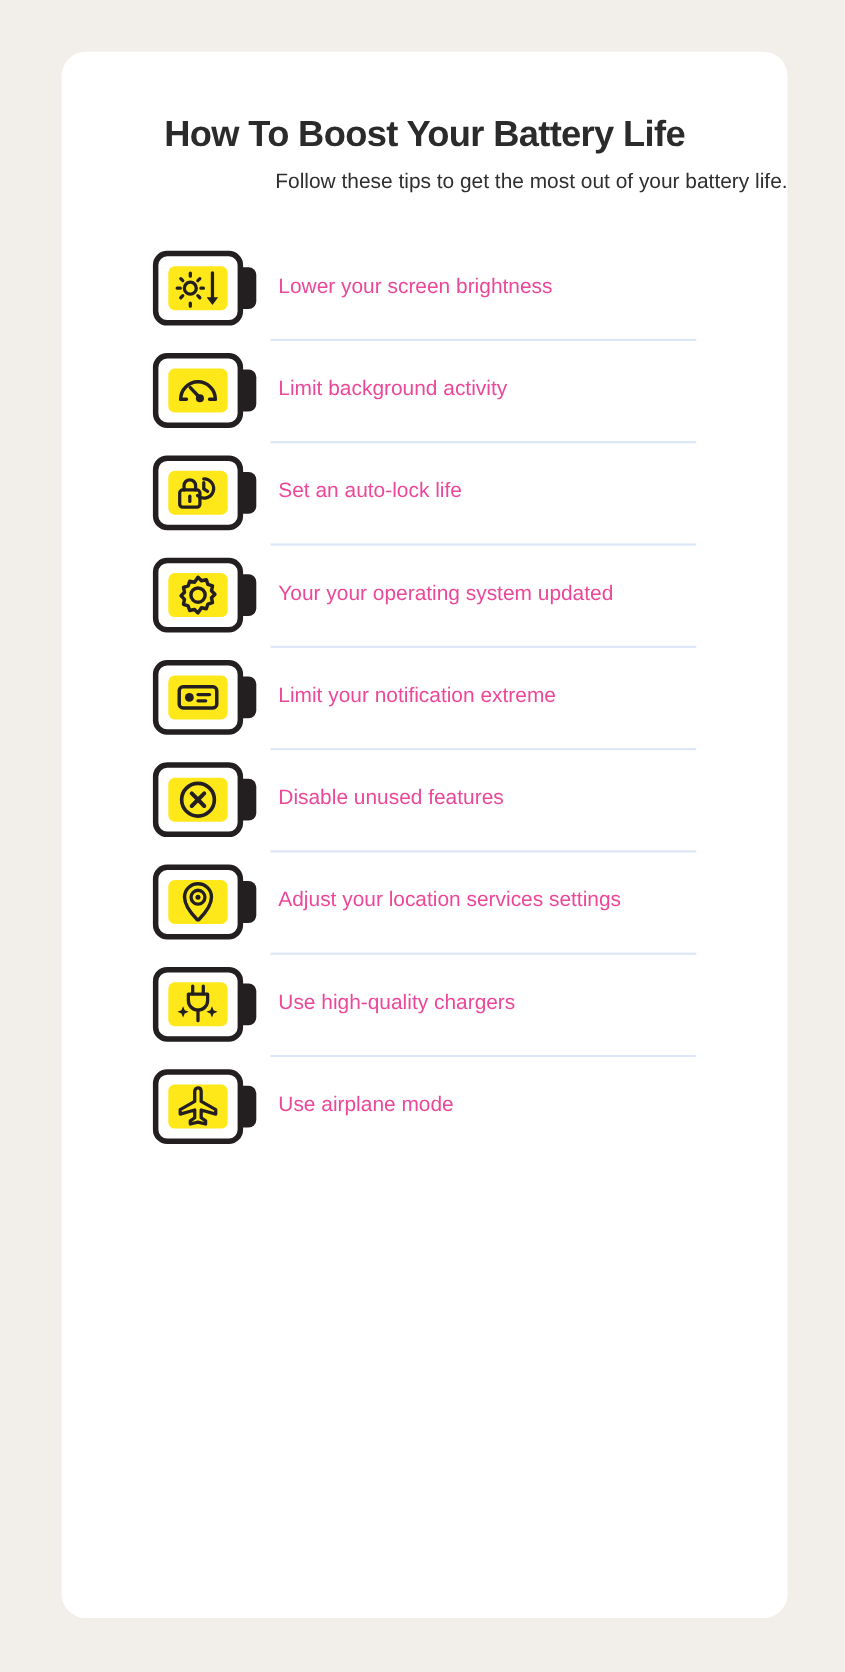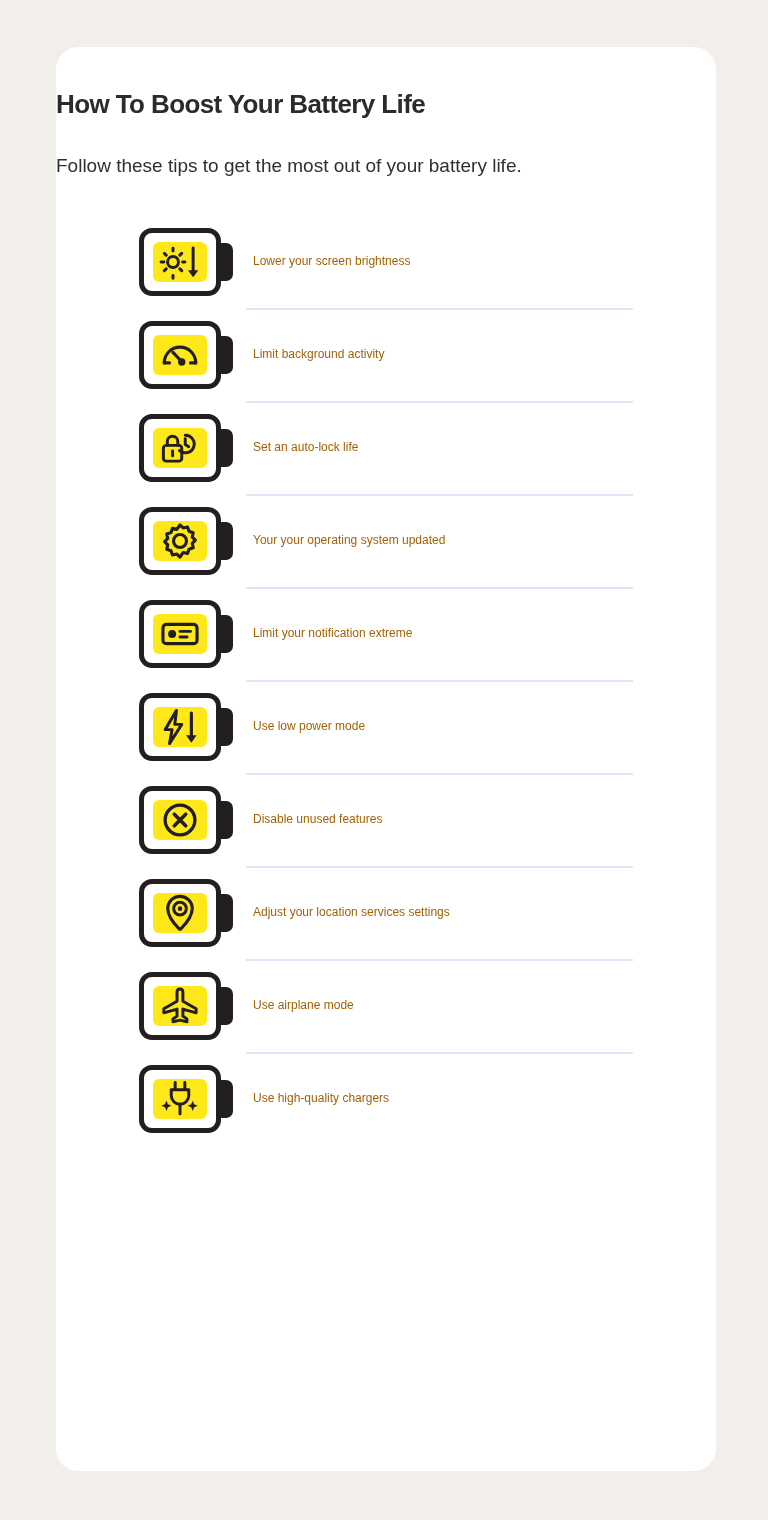--- a/index.html
+++ b/index.html
@@ -25,36 +25,37 @@
     border-radius: 22px;
     box-sizing: border-box;
   }
 
   .page-title {
     margin: 0;
     padding: 0;
     position: absolute;
     left: 0;
     right: 0;
-    top: 42px;
-    font-size: 26px;
+    top: 55px;
+    text-align: center;
+    font-size: 33px;
     font-weight: bold;
     letter-spacing: -0.6px;
     color: #2b2b2b;
     line-height: 1.2;
   }
 
   .page-subtitle {
     margin: 0;
     padding: 0;
     position: absolute;
     left: 0;
     right: 0;
     top: 107px;
-    text-align: left;
+    text-align: right;
     font-size: 19px;
     font-weight: normal;
     color: #2f2f2f;
     line-height: 1.3;
   }
 
   .tips-list {
     position: absolute;
     left: 83px;
     top: 168px;
@@ -128,22 +129,22 @@
     border-radius: 0 7px 7px 0;
   }
 
   .battery-fill svg {
     display: block;
     width: 42px;
     height: 42px;
   }
 
   .tip-label {
-    font-size: 12px;
-    color: #a16207;
+    font-size: 19px;
+    color: #ec4899;
     line-height: 1.3;
     padding-left: 14px;
     white-space: nowrap;
     text-align: right;
   }
 </style>
 </head>
 <body>
 
 <div class="card">
@@ -250,39 +251,20 @@
                 </g>
               </svg>
             </div>
           </div>
           <div class="battery-nub"></div>
         </div>
       </div>
       <div class="tip-label">Limit your notification extreme</div>
     </div>
 
-    <div class="tip-row">
-      <div class="battery-wrap">
-        <div class="battery">
-          <div class="battery-body">
-            <div class="battery-fill">
-              <svg viewBox="0 0 48 48">
-                <path d="M20 5L7 27h8l-3 16 14-22h-8z" fill="none" stroke="#231f20" stroke-width="3.4" stroke-linejoin="round"></path>
-                <g stroke="#231f20" stroke-width="3.6" stroke-linecap="round">
-                  <path d="M37 8v27"></path>
-                </g>
-                <path d="M37 42l-6-8.5h12z" fill="#231f20"></path>
-              </svg>
-            </div>
-          </div>
-          <div class="battery-nub"></div>
-        </div>
-      </div>
-      <div class="tip-label">Use low power mode</div>
-    </div>
 
     <div class="tip-row">
       <div class="battery-wrap">
         <div class="battery">
           <div class="battery-body">
             <div class="battery-fill">
               <svg viewBox="0 0 48 48">
                 <circle cx="24" cy="24" r="17" fill="none" stroke="#231f20" stroke-width="3.8"></circle>
                 <g stroke="#231f20" stroke-width="4.2" stroke-linecap="round">
                   <path d="M17.5 17.5l13 13M30.5 17.5l-13 13"></path>
@@ -307,36 +289,20 @@
                 <circle cx="24" cy="19" r="2.6" fill="#231f20"></circle>
               </svg>
             </div>
           </div>
           <div class="battery-nub"></div>
         </div>
       </div>
       <div class="tip-label">Adjust your location services settings</div>
     </div>
 
-
-    <div class="tip-row">
-      <div class="battery-wrap">
-        <div class="battery">
-          <div class="battery-body">
-            <div class="battery-fill">
-              <svg viewBox="0 0 48 48">
-                <path d="M24 4.5c-2.1 0-3.4 1.7-3.4 3.8v10.3L5.5 27.2v4.6l15.1-4.3v8.1l-4.6 3.2v3.3l7.9-2 8 2v-3.3l-4.6-3.2v-8.1l15.1 4.3v-4.6l-15.1-8.6V8.3c0-2.1-1.2-3.8-3.3-3.8z" fill="none" stroke="#231f20" stroke-width="3.4" stroke-linejoin="round"></path>
-              </svg>
-            </div>
-          </div>
-          <div class="battery-nub"></div>
-        </div>
-      </div>
-      <div class="tip-label">Use airplane mode</div>
-    </div>
 
     <div class="tip-row">
       <div class="battery-wrap">
         <div class="battery">
           <div class="battery-body">
             <div class="battery-fill">
               <svg viewBox="0 0 48 48">
                 <g fill="none" stroke="#231f20" stroke-width="3.4" stroke-linecap="round" stroke-linejoin="round">
                   <path d="M18.5 5v8M29.5 5v8"></path>
                   <path d="M14 13.5h20v6.5a10 10 0 01-20 0z"></path>
@@ -346,16 +312,32 @@
                 <path d="M38.5 26l1.7 4.1 4.1 1.7-4.1 1.7-1.7 4.1-1.7-4.1-4.1-1.7 4.1-1.7z" fill="#231f20"></path>
               </svg>
             </div>
           </div>
           <div class="battery-nub"></div>
         </div>
       </div>
       <div class="tip-label">Use high-quality chargers</div>
     </div>
 
+    <div class="tip-row">
+      <div class="battery-wrap">
+        <div class="battery">
+          <div class="battery-body">
+            <div class="battery-fill">
+              <svg viewBox="0 0 48 48">
+                <path d="M24 4.5c-2.1 0-3.4 1.7-3.4 3.8v10.3L5.5 27.2v4.6l15.1-4.3v8.1l-4.6 3.2v3.3l7.9-2 8 2v-3.3l-4.6-3.2v-8.1l15.1 4.3v-4.6l-15.1-8.6V8.3c0-2.1-1.2-3.8-3.3-3.8z" fill="none" stroke="#231f20" stroke-width="3.4" stroke-linejoin="round"></path>
+              </svg>
+            </div>
+          </div>
+          <div class="battery-nub"></div>
+        </div>
+      </div>
+      <div class="tip-label">Use airplane mode</div>
+    </div>
+
 
 
   </div>
 </div>
 
 </body></html>

